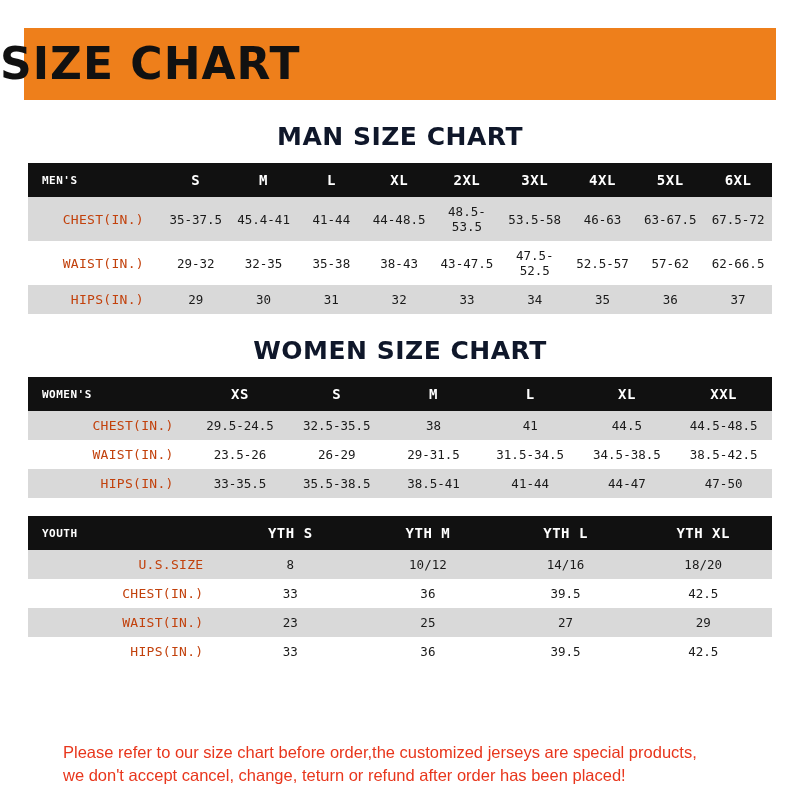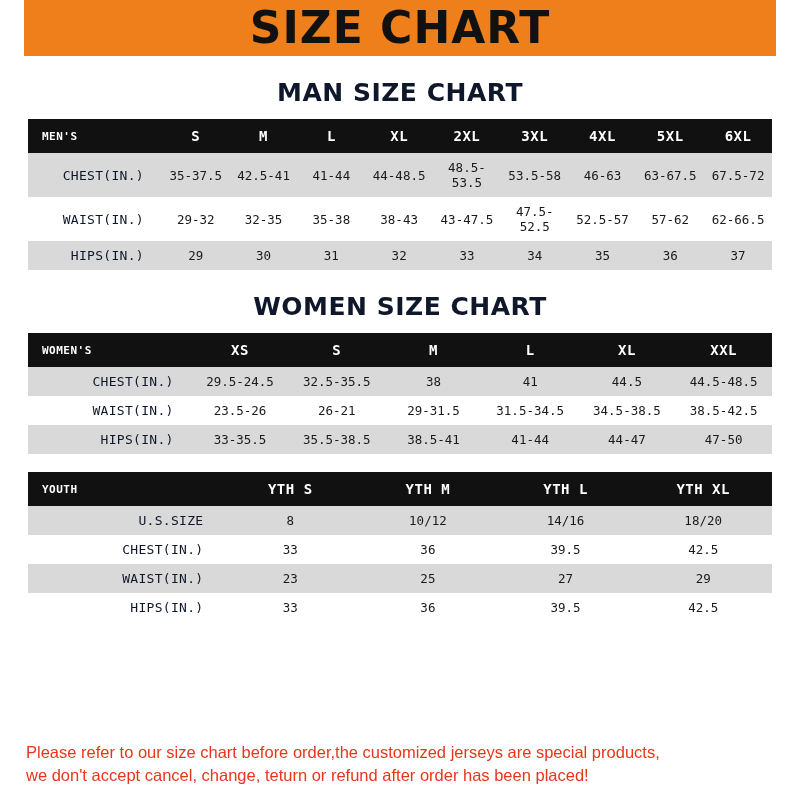--- a/index.html
+++ b/index.html
@@ -16,27 +16,27 @@
     width: 800px;
     height: 800px;
     position: relative;
     background: #fff;
     display: flex;
     flex-direction: column;
   }
 
   
   .banner {
-    height: 56px;
+    height: 72px;
     background: #ee7f1b;
     display: flex;
     align-items: center;
-    justify-content: center;
     position: relative;
     flex: 0 0 auto;
+    margin-top: 28px;
   }
   .banner-side {
     position: absolute;
     top: 0;
     bottom: 0;
     width: 24px;
     background: #ffffff;
   }
   .banner-side.left { left: 0; }
   .banner-side.right { right: 0; }
@@ -93,41 +93,41 @@
     font-family: "DejaVu Sans Mono", monospace;
     font-size: 12.5px;
     color: #1a1a1a;
     text-align: center;
     padding: 7px 2px;
   }
   table.sizes tbody td.rowhead {
     font-size: 13px;
     text-align: right;
     padding-right: 18px;
-    color: #0f172a;
+    color: #c2410c;
     letter-spacing: 0.3px;
   }
   table.sizes tbody tr.shade td { background: #d9d9d9; }
   table.sizes tbody tr.plain td { background: #ffffff; }
 
   
   .men col.c0    { width: 18%; }
   .women col.c0  { width: 22%; }
   .youth col.c0  { width: 26%; }
 
   .footer-note {
     margin-top: auto;
     padding: 10px 26px 14px 26px;
     color: #e8361c;
     font-family: "Liberation Sans", sans-serif;
     font-size: 16.5px;
     line-height: 1.35;
     text-align: left;
   }
-  .footer-note div { white-space: nowrap; }
+  .footer-note div { white-space: nowrap; margin-left: 37px; }
 </style>
 </head>
 <body>
 
 <div class="page">
 
   <div class="banner">
     <div class="banner-side left"></div>
     <div class="banner-side right"></div>
     <div class="banner-title">SIZE CHART</div>
@@ -161,21 +161,21 @@
             <th>3XL</th>
             <th>4XL</th>
             <th>5XL</th>
             <th>6XL</th>
           </tr>
         </thead>
         <tbody>
           <tr class="shade">
             <td class="rowhead">CHEST(IN.)</td>
             <td>35-37.5</td>
-            <td>42.5-41</td>
+            <td>45.4-41</td>
             <td>41-44</td>
             <td>44-48.5</td>
             <td>48.5-53.5</td>
             <td>53.5-58</td>
             <td>46-63</td>
             <td>63-67.5</td>
             <td>67.5-72</td>
           </tr>
           <tr class="plain">
             <td class="rowhead">WAIST(IN.)</td>
@@ -234,21 +234,21 @@
             <td>29.5-24.5</td>
             <td>32.5-35.5</td>
             <td>38</td>
             <td>41</td>
             <td>44.5</td>
             <td>44.5-48.5</td>
           </tr>
           <tr class="plain">
             <td class="rowhead">WAIST(IN.)</td>
             <td>23.5-26</td>
-            <td>26-21</td>
+            <td>26-29</td>
             <td>29-31.5</td>
             <td>31.5-34.5</td>
             <td>34.5-38.5</td>
             <td>38.5-42.5</td>
           </tr>
           <tr class="shade">
             <td class="rowhead">HIPS(IN.)</td>
             <td>33-35.5</td>
             <td>35.5-38.5</td>
             <td>38.5-41</td>

